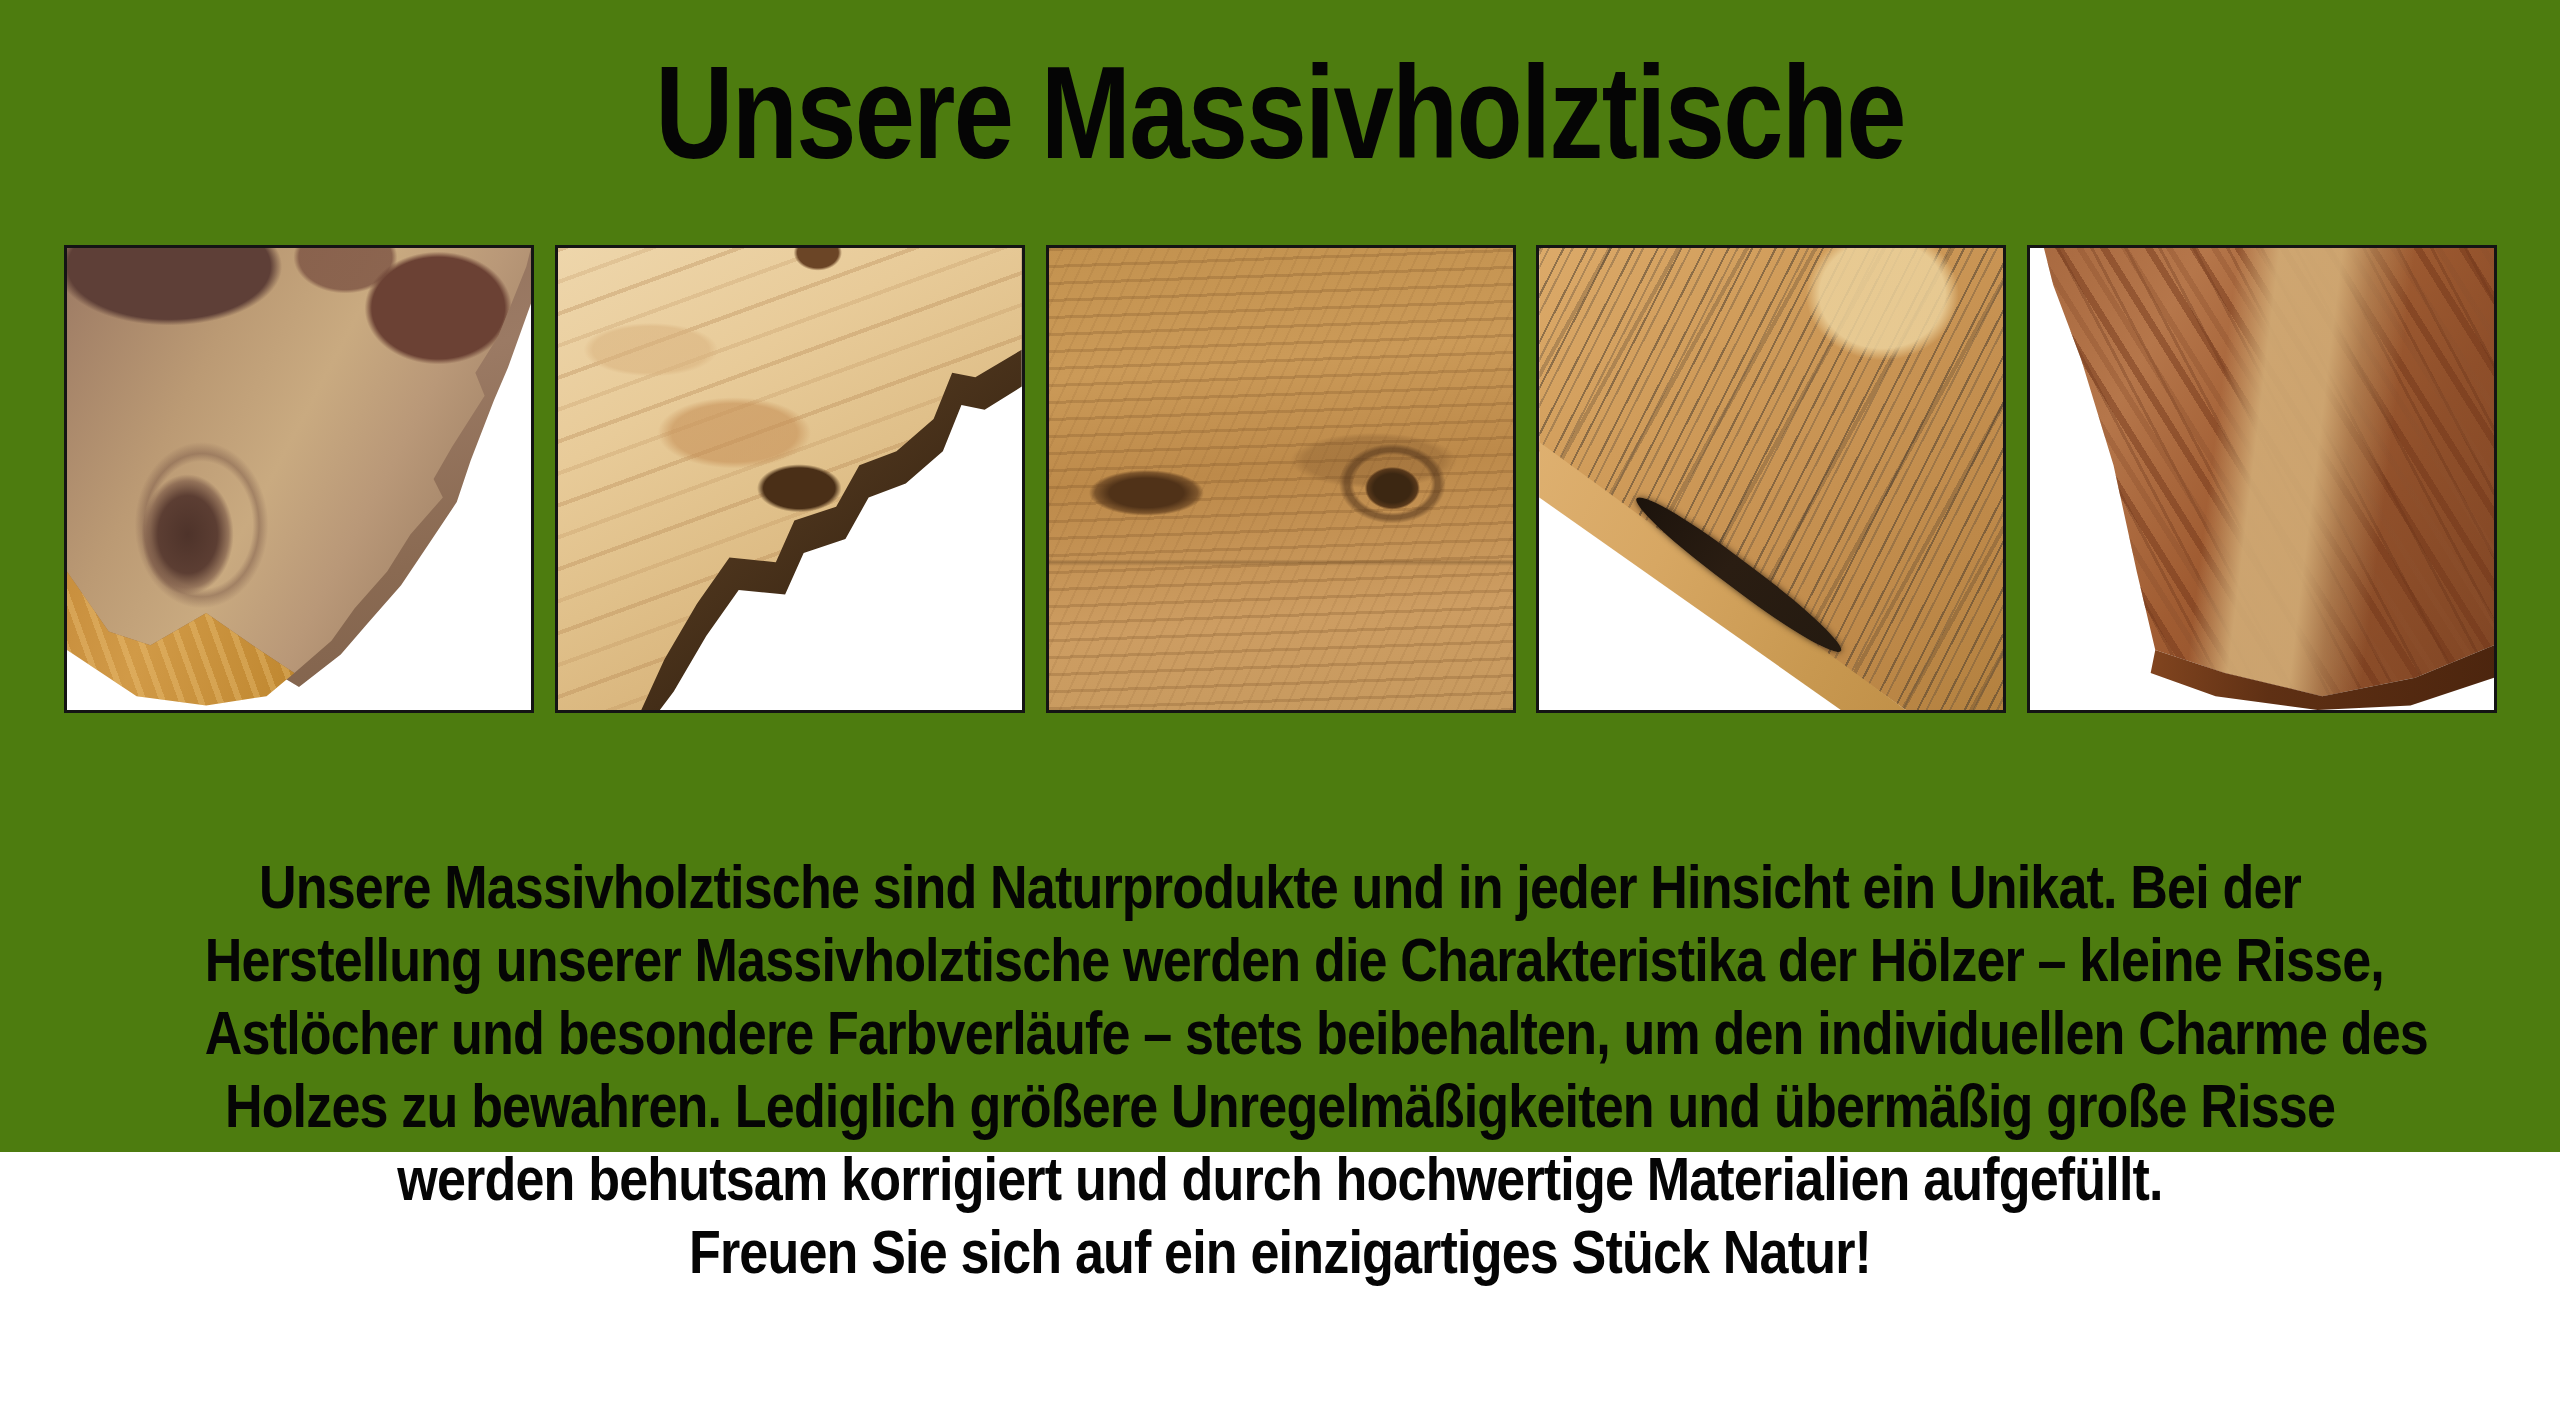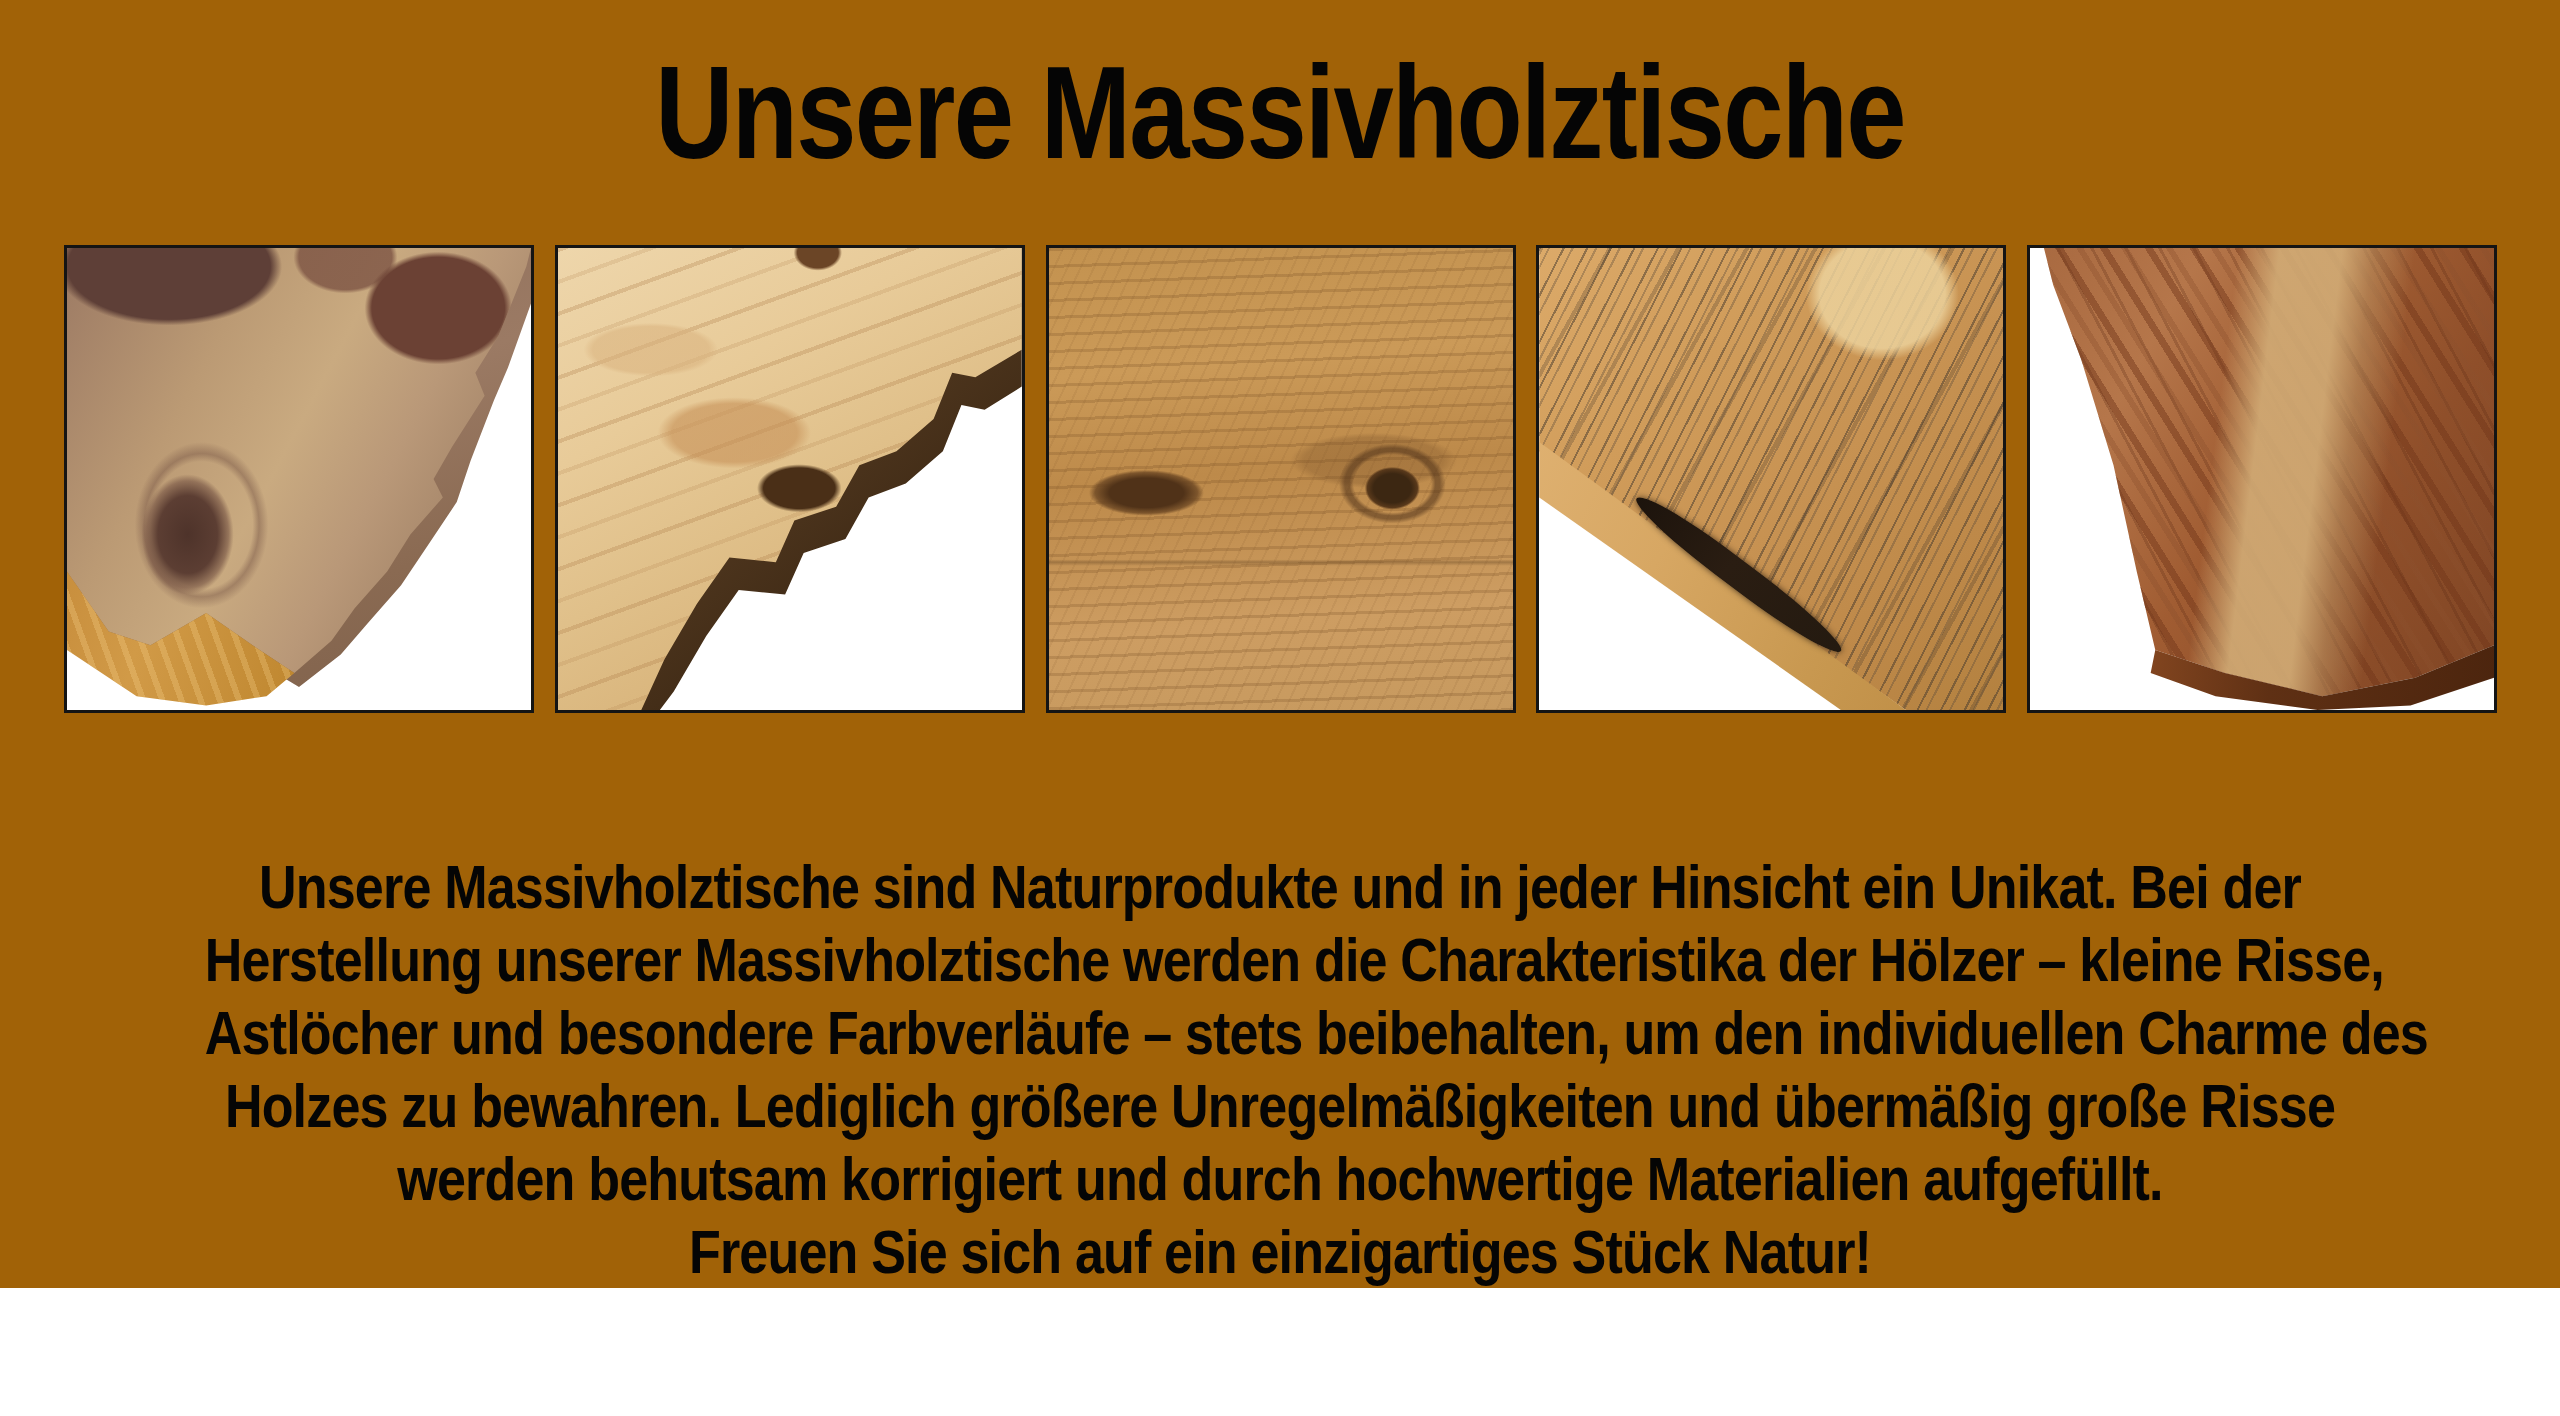--- a/index.html
+++ b/index.html
@@ -4,22 +4,22 @@
 <style>
   html, body { margin: 0; padding: 0; }
   body {
     width: 2560px; height: 1416px;
     background: #ffffff;
     font-family: "Liberation Sans", sans-serif;
     overflow: hidden;
   }
   .page {
     position: relative;
-    width: 2560px; height: 1288px;
-    background: #a16207;
+    width: 2560px; height: 1152px;
+    background: #4d7c0f;
     color: #000000;
   }
 
   
   .title {
     position: absolute;
     top: 44px; left: 0;
     width: 100%;
     margin: 0;
     text-align: center;

